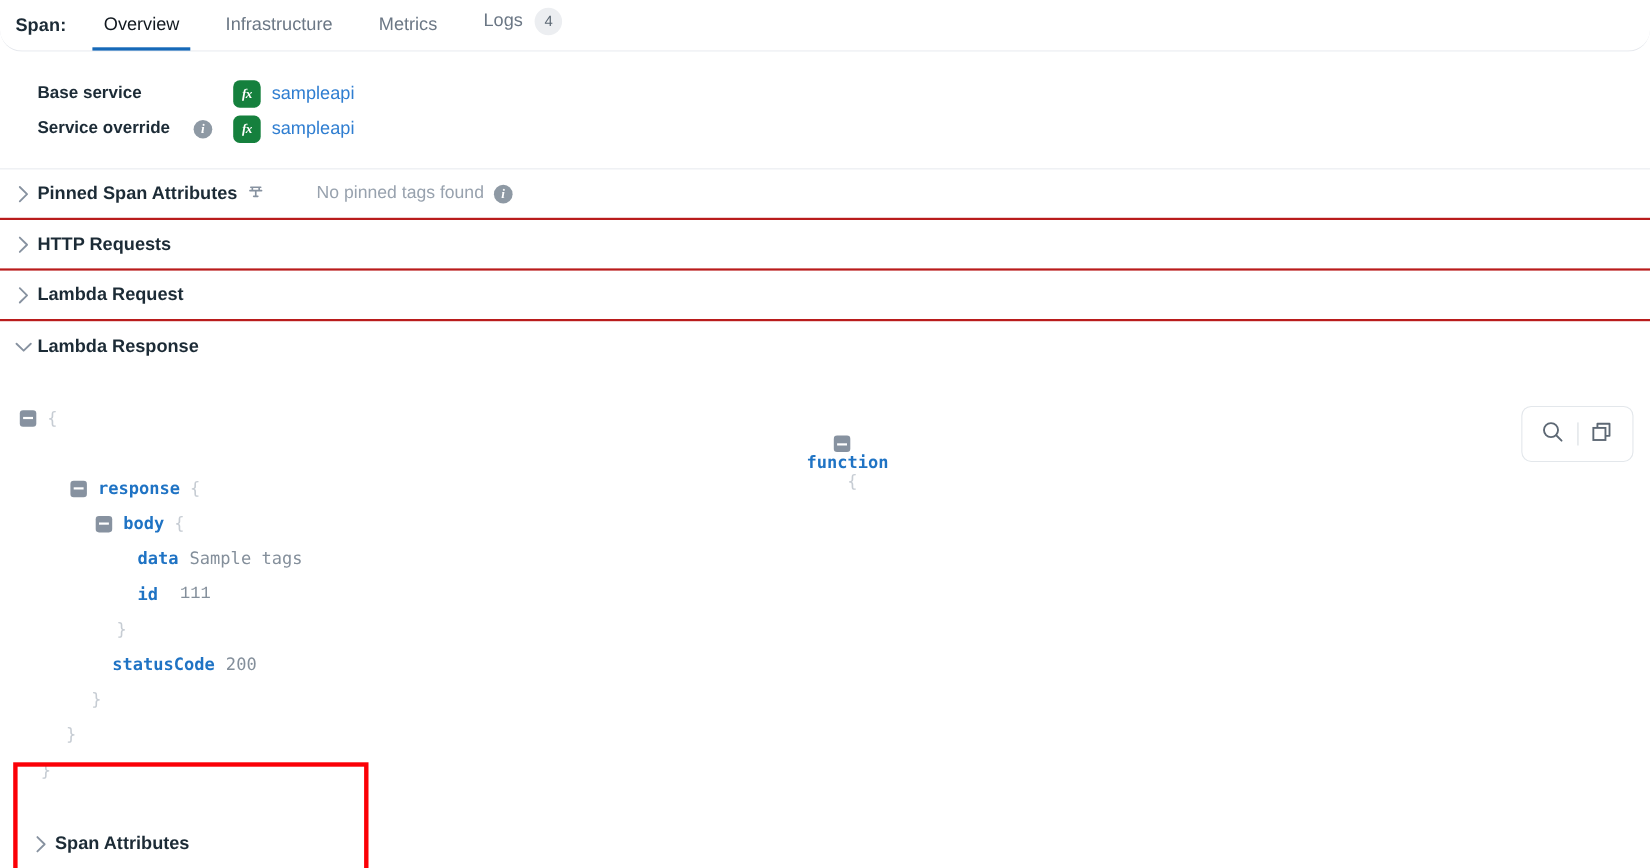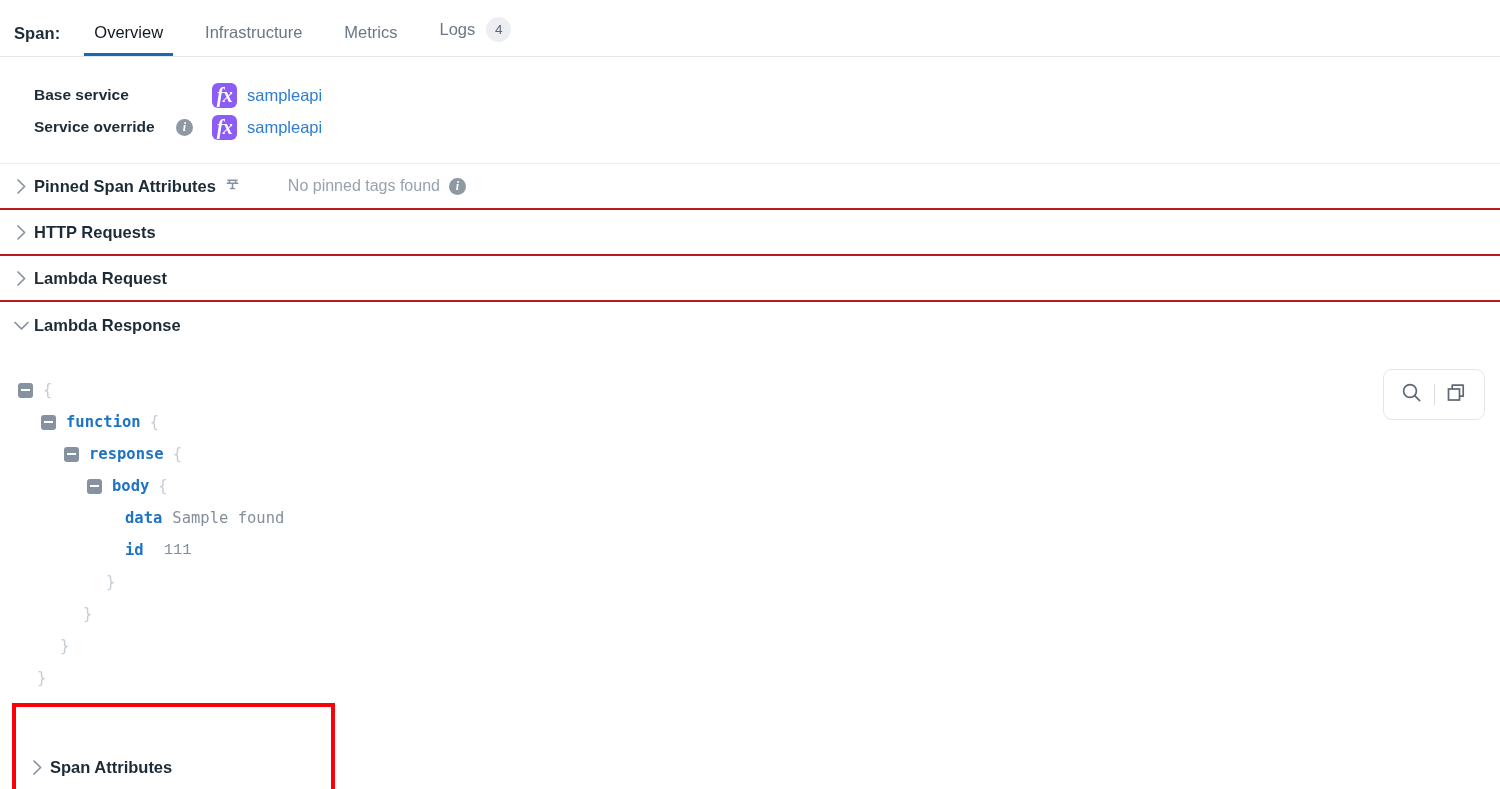--- a/index.html
+++ b/index.html
@@ -11,26 +11,27 @@
     height: 789px;
     background: #ffffff;
     font-family: "Liberation Sans", sans-serif;
     color: #1c2b36;
     overflow: hidden;
     position: relative;
   }
 
   
   .tabbar {
-    height: 57px;
+    height: 47px;
     border-bottom: 1px solid #e4e7ec;
     display: flex;
     align-items: flex-end;
     padding: 0 0 0 14px;
     box-sizing: border-box;
+    border-radius: 20px;
   }
   .tabbar-label {
     font-size: 16.5px;
     font-weight: bold;
     color: #1c2b36;
     padding-bottom: 13px;
     margin-right: 24px;
     letter-spacing: .1px;
   }
   .tab {
@@ -98,23 +99,23 @@
   .info-slot {
     width: 36px;
     display: flex;
     align-items: center;
     flex: none;
   }
   .fx-badge {
     width: 25px;
     height: 25px;
     border-radius: 6px;
-    background: #8b5cf6;
+    background: #15803d;
     color: #ffffff;
-    font-size: 20px;
+    font-size: 12px;
     font-weight: bold;
     font-style: italic;
     display: inline-flex;
     align-items: center;
     justify-content: center;
     font-family: "Liberation Serif", serif;
     flex: none;
     letter-spacing: -.5px;
   }
   .service-name {
@@ -358,52 +359,56 @@
 
   <div class="highlight-box"></div>
 
   <div class="tree">
 
     <div class="tree-row" style="padding-left:0px;">
       <span class="toggle"></span>
       <span class="brace solo">{</span>
     </div>
 
-    <div class="tree-row" style="padding-left:23px;">
+    <div class="tree-row" style="padding-left:23px;flex-direction:column;">
       <span class="toggle"></span>
       <span class="k">function</span>
       <span class="brace">{</span>
     </div>
 
     <div class="tree-row" style="padding-left:46px;">
       <span class="toggle"></span>
       <span class="k">response</span>
       <span class="brace">{</span>
     </div>
 
     <div class="tree-row" style="padding-left:69px;">
       <span class="toggle"></span>
       <span class="k">body</span>
       <span class="brace">{</span>
     </div>
 
     <div class="tree-row" style="padding-left:107px;">
       <span class="k">data</span>
-      <span class="v val-col">Sample found</span>
+      <span class="v val-col">Sample tags</span>
     </div>
 
     <div class="tree-row" style="padding-left:107px;">
       <span class="k">id</span>
       <span class="v val-col" style="margin-left:20px;font-family:Liberation Mono, monospace;">111</span>
     </div>
 
     <div class="tree-row" style="padding-left:88px;">
       <span class="brace solo">}</span>
     </div>
 
+    <div class="tree-row" style="padding-left:84px;">
+      <span class="k">statusCode</span>
+      <span class="v val-col">200</span>
+    </div>
 
     <div class="tree-row" style="padding-left:65px;">
       <span class="brace solo">}</span>
     </div>
 
     <div class="tree-row" style="padding-left:42px;">
       <span class="brace solo">}</span>
     </div>
 
     <div class="tree-row" style="padding-left:19px;">

